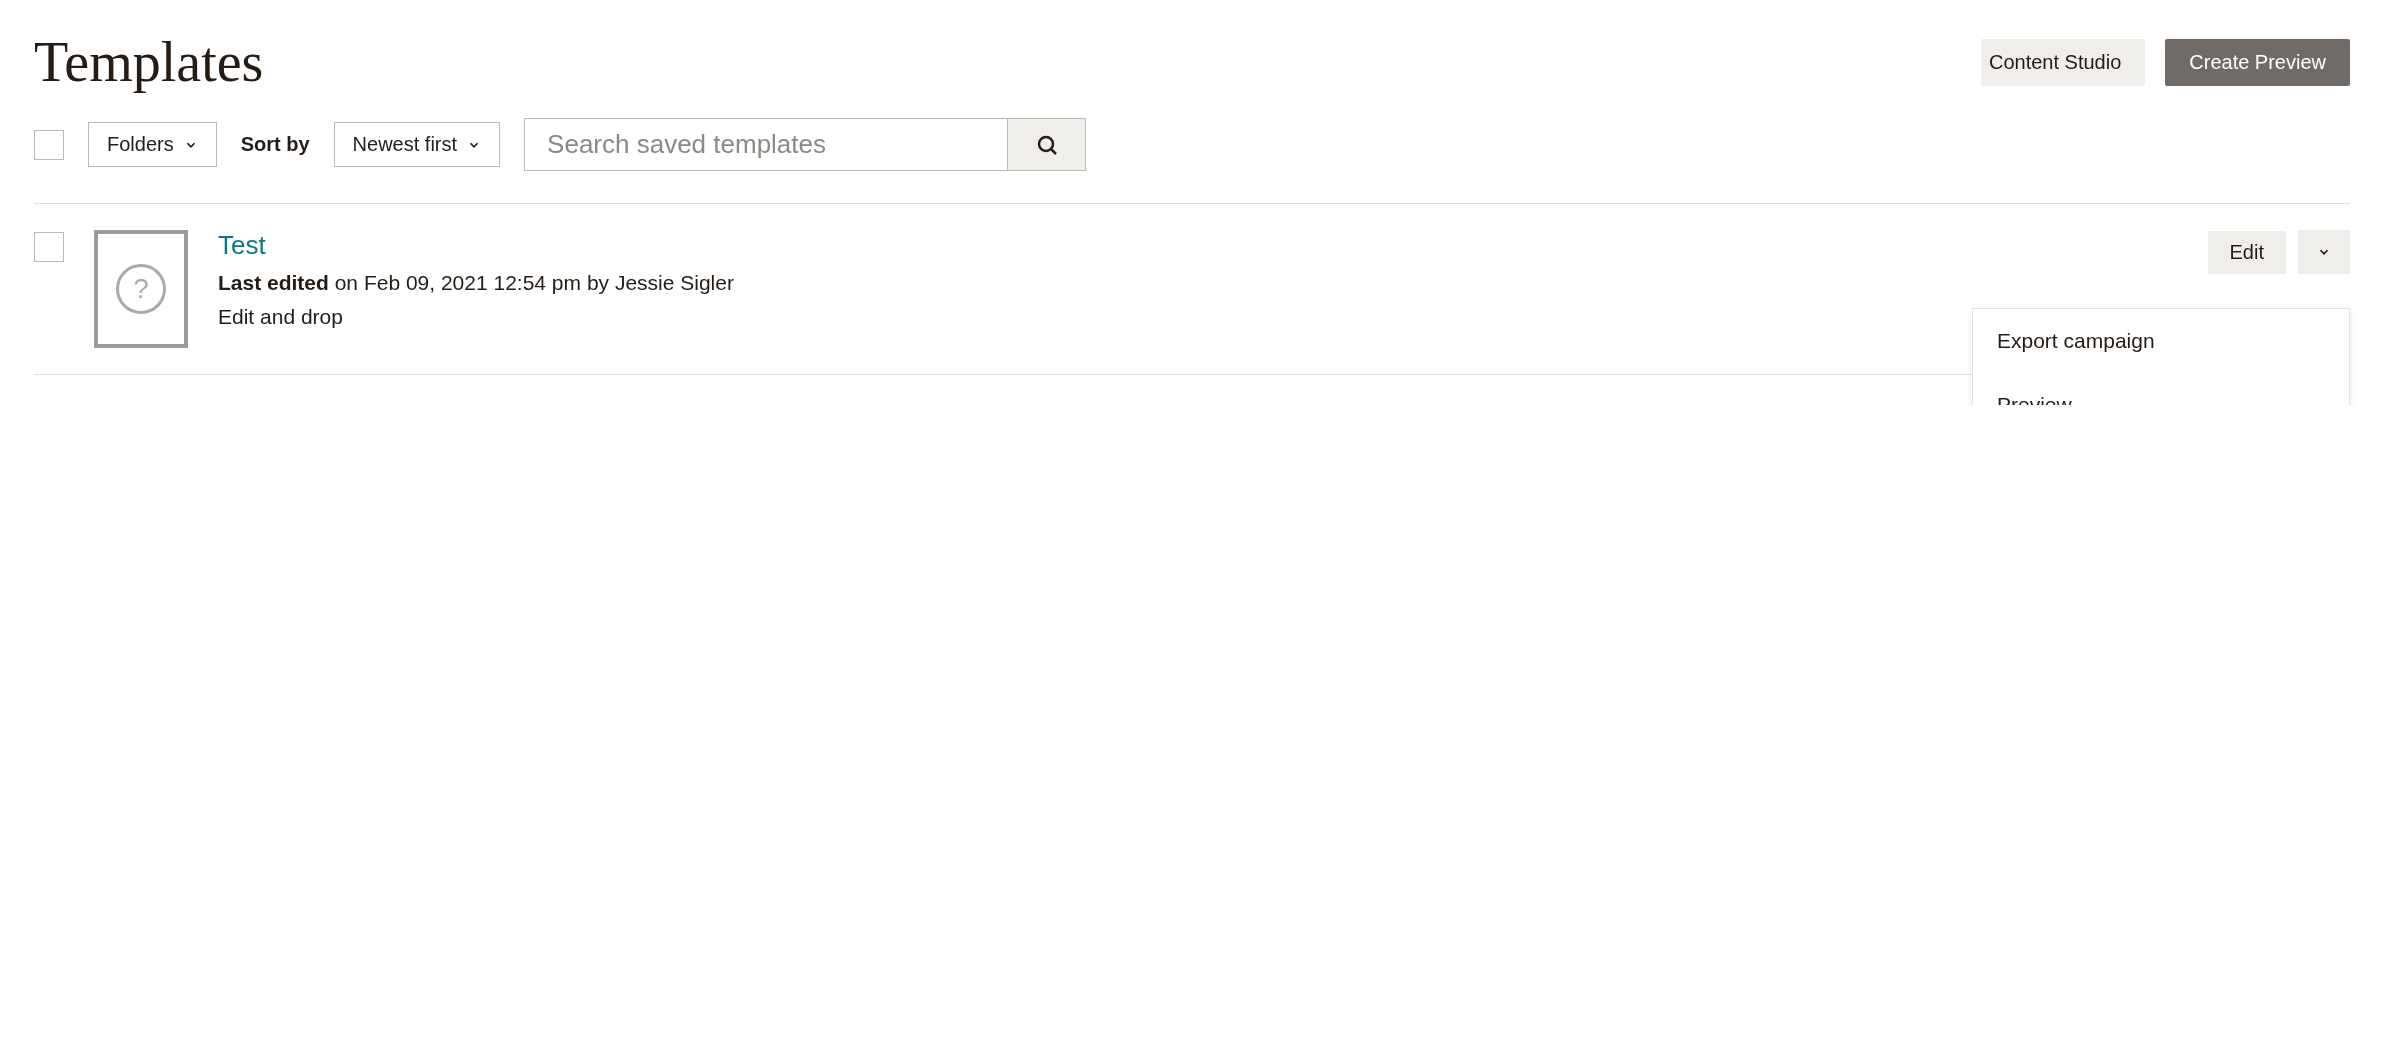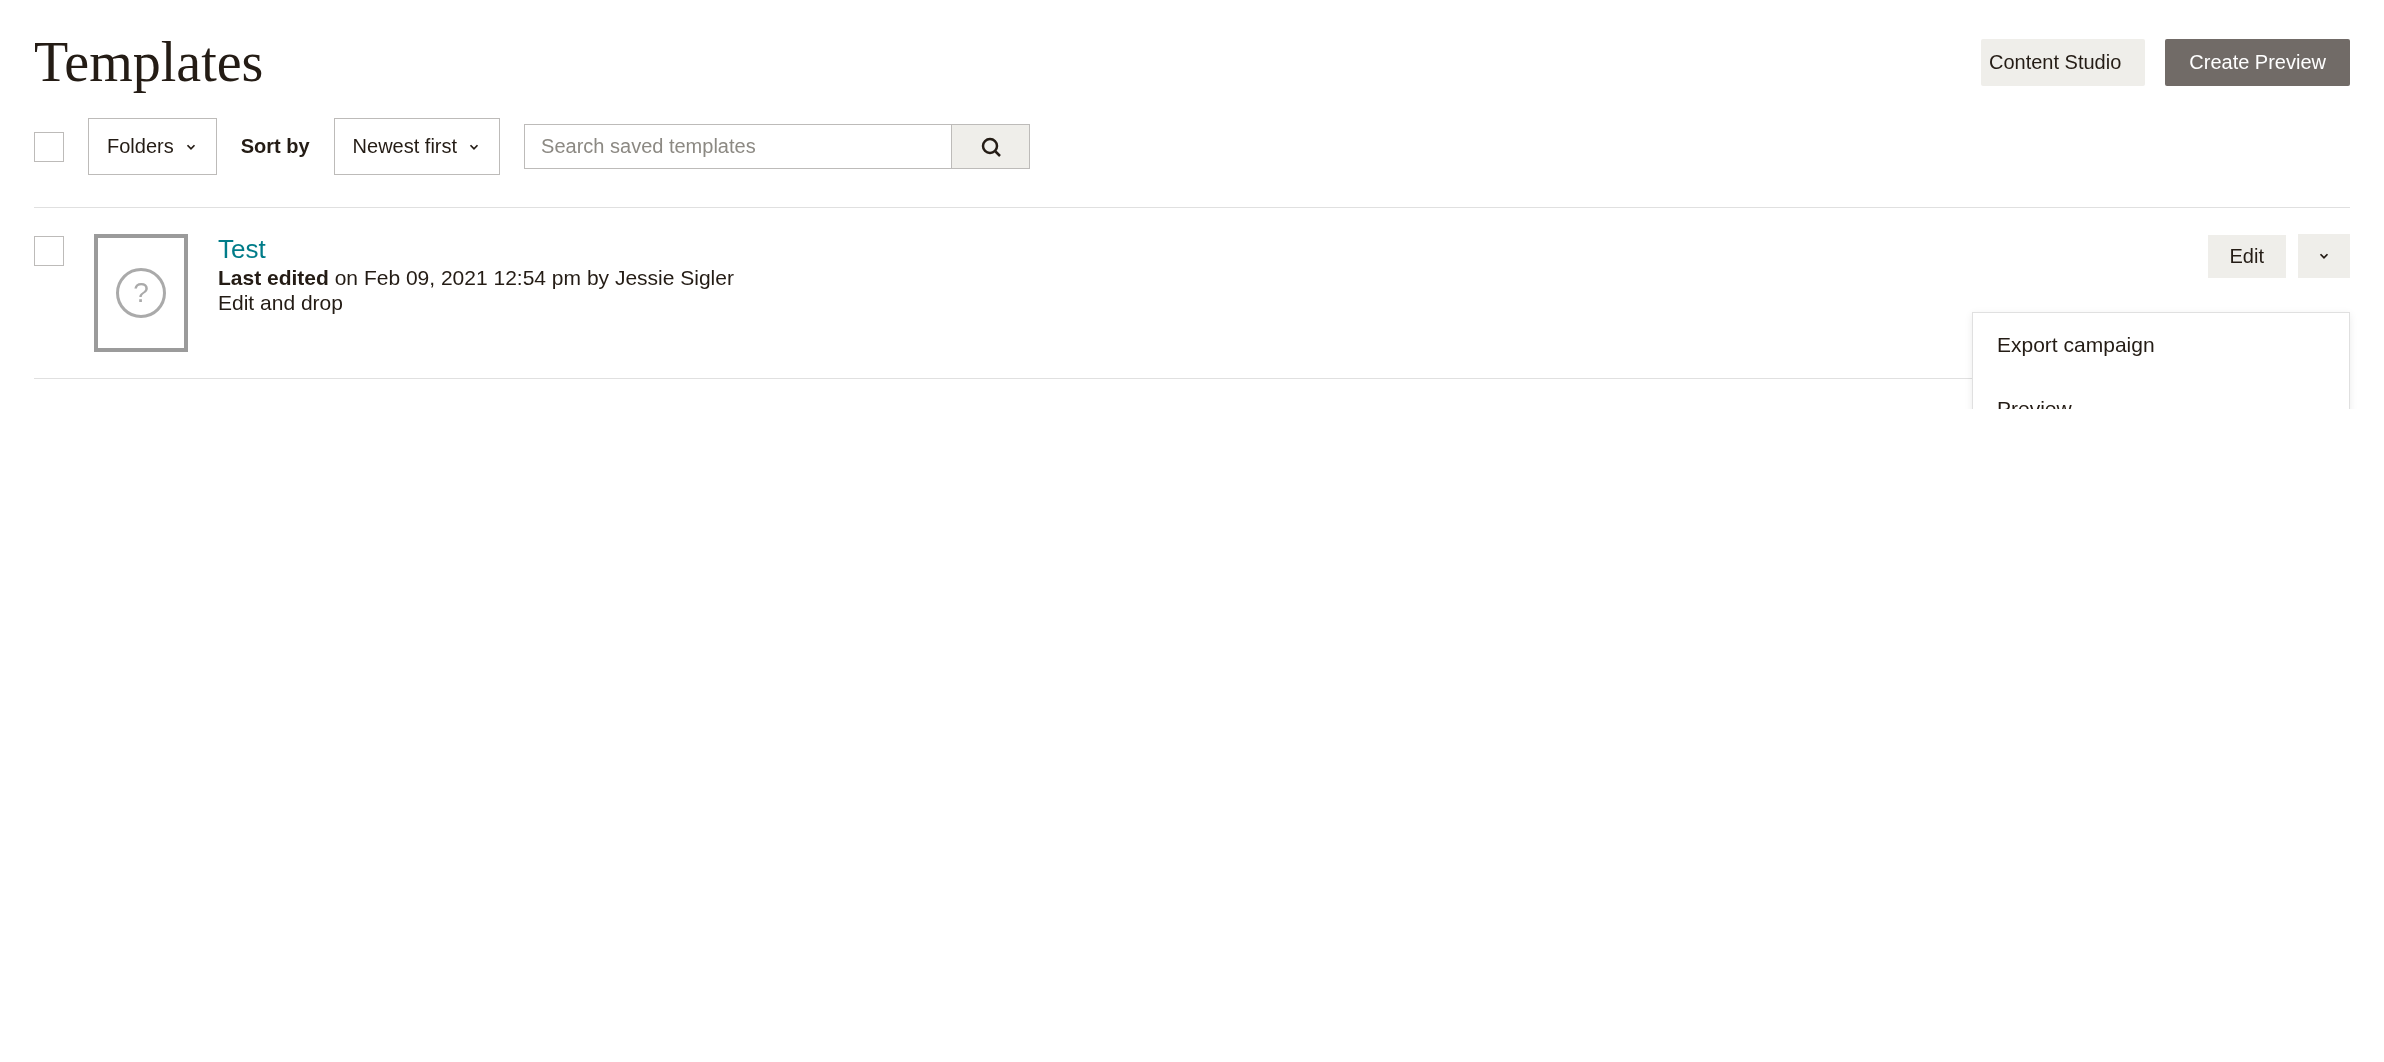--- a/index.html
+++ b/index.html
@@ -62,40 +62,40 @@
       border: 1px solid #bdbbb9;
       background: #fff;
       cursor: pointer;
       flex-shrink: 0;
     }
     .select-box {
       display: inline-flex;
       align-items: center;
       gap: 10px;
       border: 1px solid #bdbbb9;
-      padding: 16px 18px;
+      padding: 10px 18px;
       font-size: 20px;
       background: #fff;
       cursor: pointer;
       color: #241c15;
     }
     .sort-label {
       font-size: 20px;
       font-weight: 600;
       color: #241c15;
     }
     .search-wrap {
       display: flex;
       align-items: stretch;
     }
     .search-input {
-      width: 428px;
-      border: 1px solid #bdbbb9;
-      padding: 10px 16px;
-      font-size: 20px;
+      width: 484px;
+      border: 1px solid #bdbbb9;
+      padding: 10px 22px;
+      font-size: 26px;
       color: #241c15;
       outline: none;
     }
     .search-input::placeholder {
       color: #8c8983;
     }
     .search-btn {
       width: 78px;
       border: 1px solid #bdbbb9;
       border-left: none;
@@ -139,21 +139,21 @@
       align-items: center;
       justify-content: center;
       color: #aaaaaa;
       font-size: 28px;
       font-weight: 400;
     }
     .template-info {
       flex: 1;
       display: flex;
       flex-direction: column;
-      gap: 1px;
+      gap: 10px;
     }
     .template-name {
       font-size: 26px;
       color: #007c89;
       font-weight: 400;
       cursor: pointer;
     }
     .template-meta {
       font-size: 21px;
       color: #241c15;

